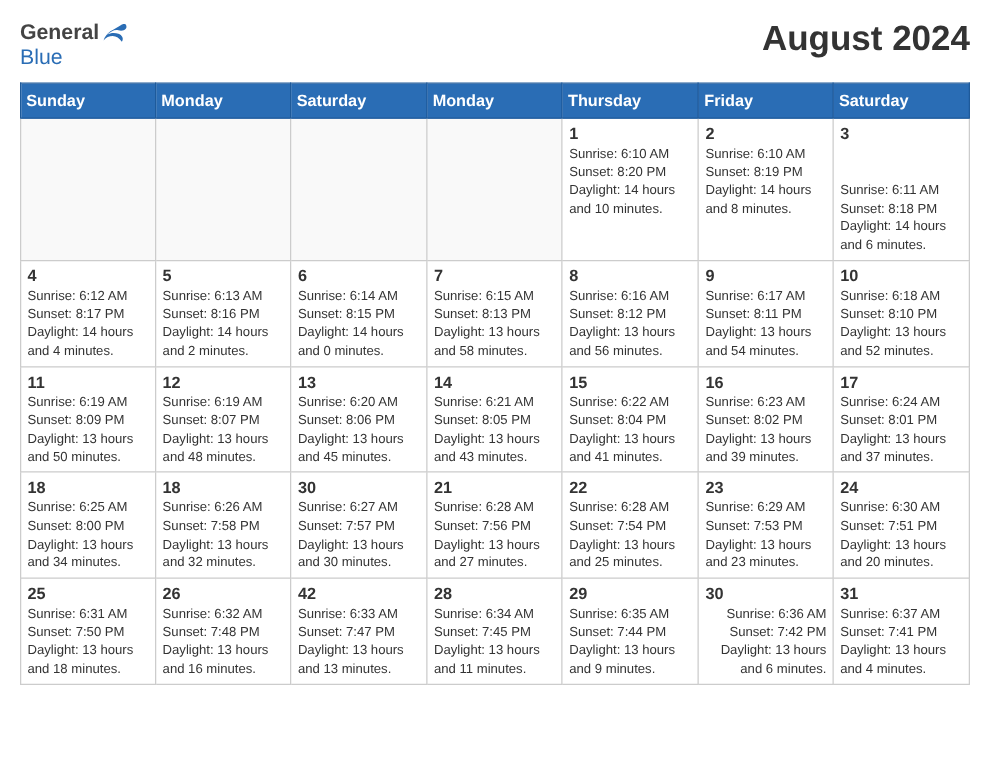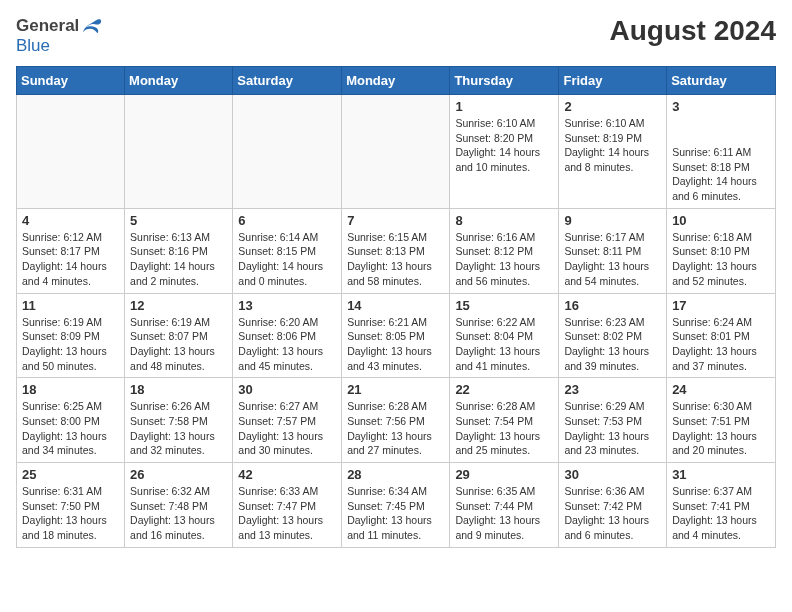--- a/index.html
+++ b/index.html
@@ -335,21 +335,21 @@
         </td>
         <td>
           <span class="day-number">29</span>
           <div class="day-info" style="white-space: pre-line;">Sunrise: 6:35 AM
 Sunset: 7:44 PM
 Daylight: 13 hours
 and 9 minutes.</div>
         </td>
         <td>
           <span class="day-number">30</span>
-          <div class="day-info" style="white-space: pre-line;">Sunrise: 6:36 AM
+          <div class="day-info" style="white-space: pre-line; text-align: right;">Sunrise: 6:36 AM
 Sunset: 7:42 PM
 Daylight: 13 hours
 and 6 minutes.</div>
         </td>
         <td>
           <span class="day-number">31</span>
           <div class="day-info" style="white-space: pre-line;">Sunrise: 6:37 AM
 Sunset: 7:41 PM
 Daylight: 13 hours
 and 4 minutes.</div>

